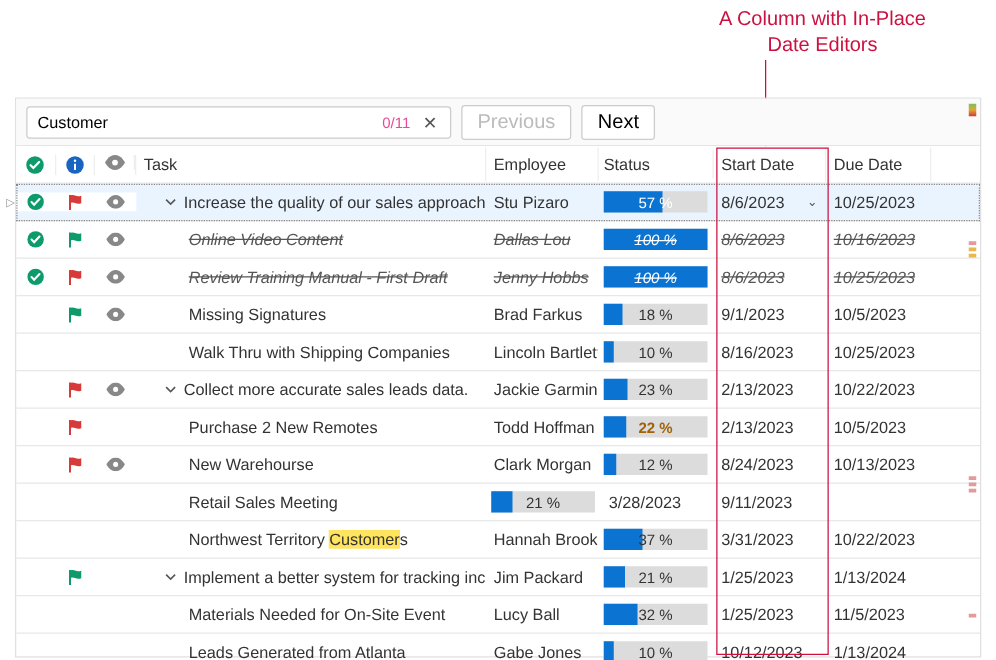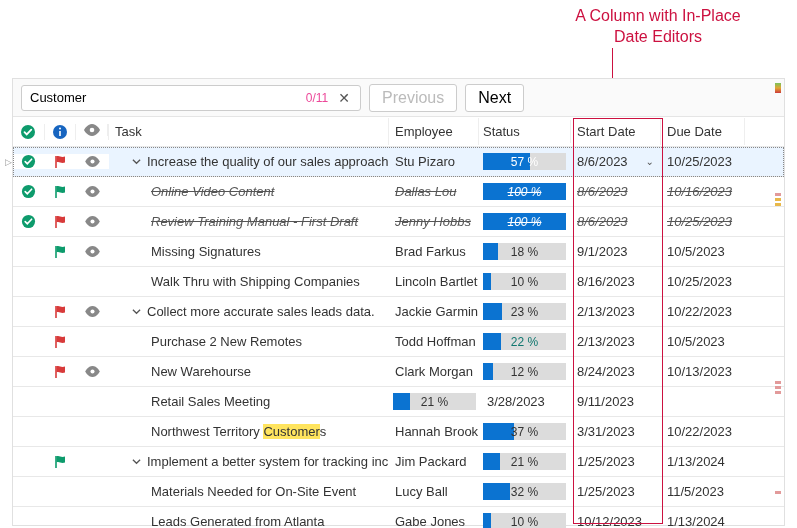--- a/index.html
+++ b/index.html
@@ -422,21 +422,21 @@
     <div class="icon-cell"></div>
   </div>
         </div>
         <div class="cell col-task indent-2">
           <span class="">Purchase 2 New Remotes</span>
         </div>
         <div class="cell col-emp">Todd Hoffman</div>
         <div class="cell col-status">
           <div class="progress ">
     <div class="progress-bar" style="width:22%"></div>
-    <div class="progress-text" style="color:#0f766e;">22 %</div>
+    <div class="progress-text" style="color:#a16207;font-weight:bold;">22 %</div>
   </div>
         </div>
         <div class="cell col-start">2/13/2023</div>
         <div class="cell col-due">10/5/2023</div>
       </div>
       <div class="data-row">
         <div class="cell col-iconset">
           <div class="icon-trio">
     <div class="icon-cell"></div>
     <div class="icon-cell">

